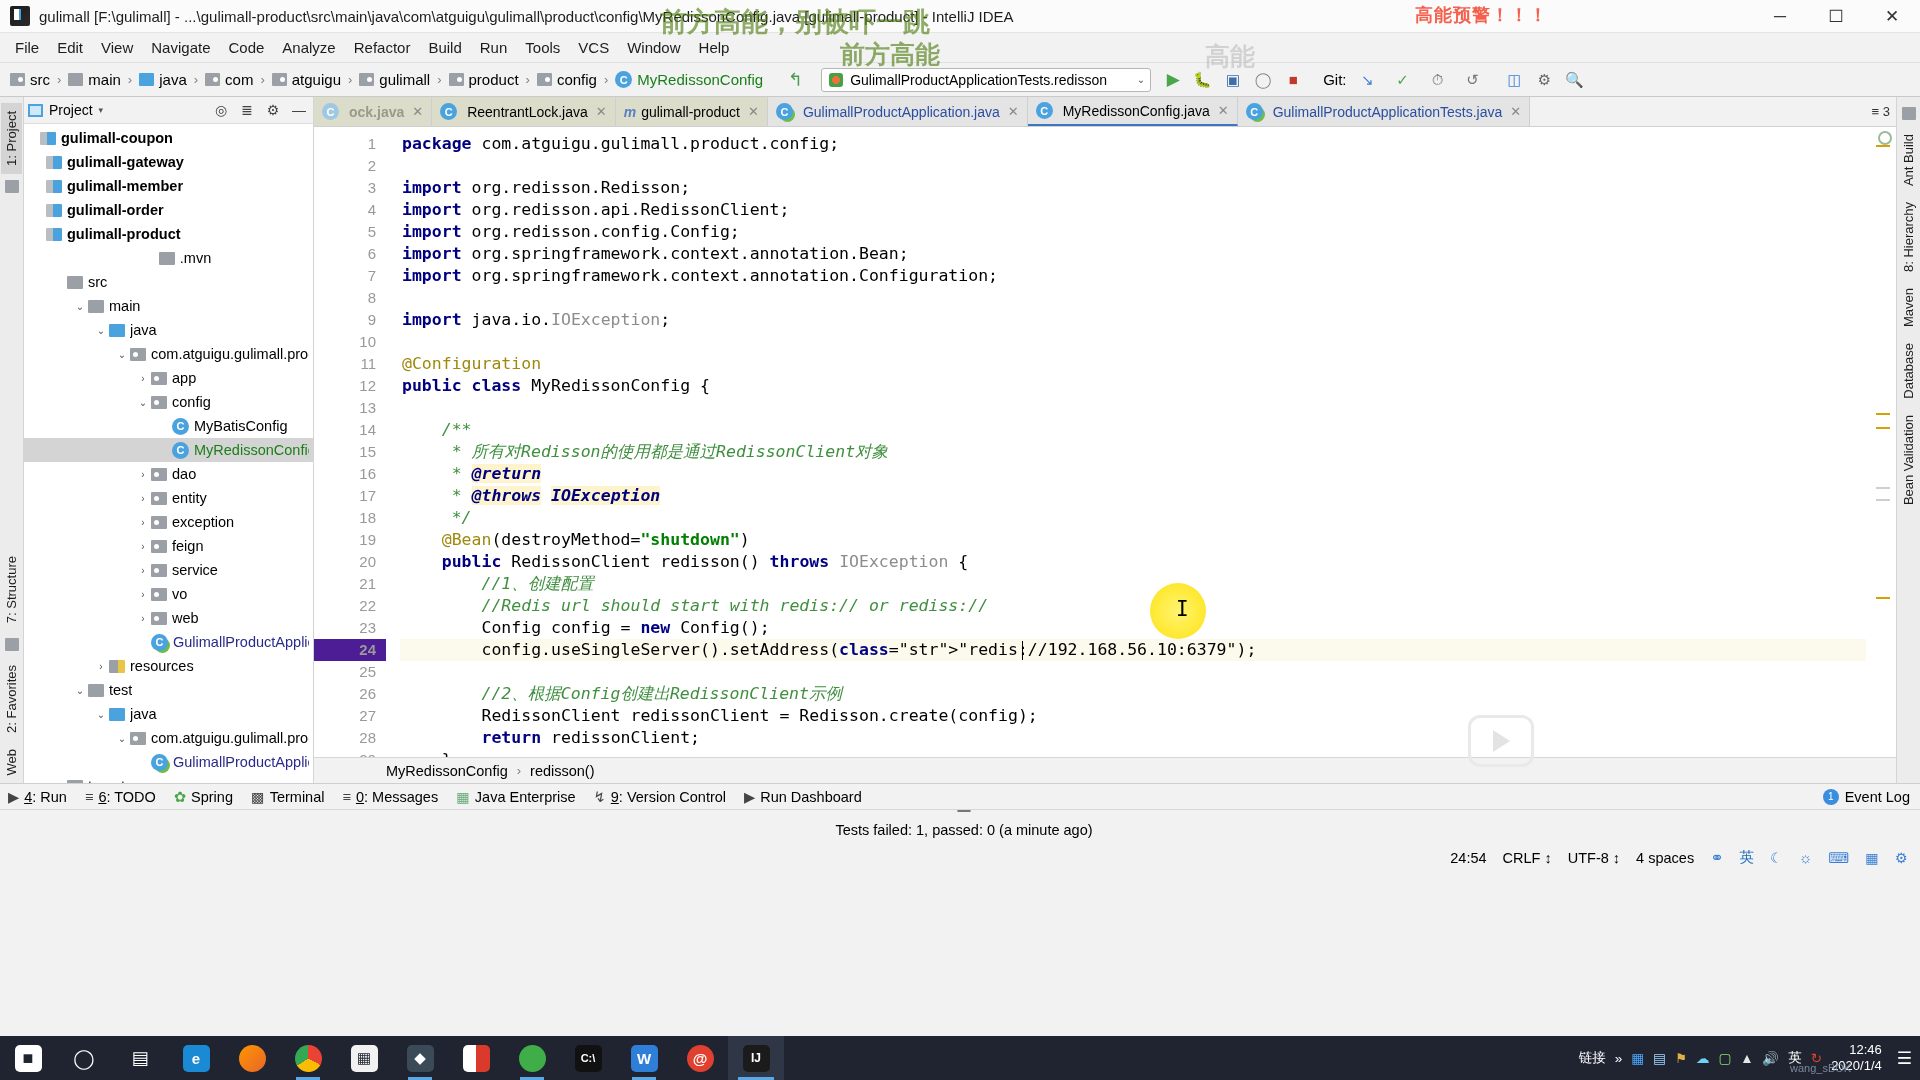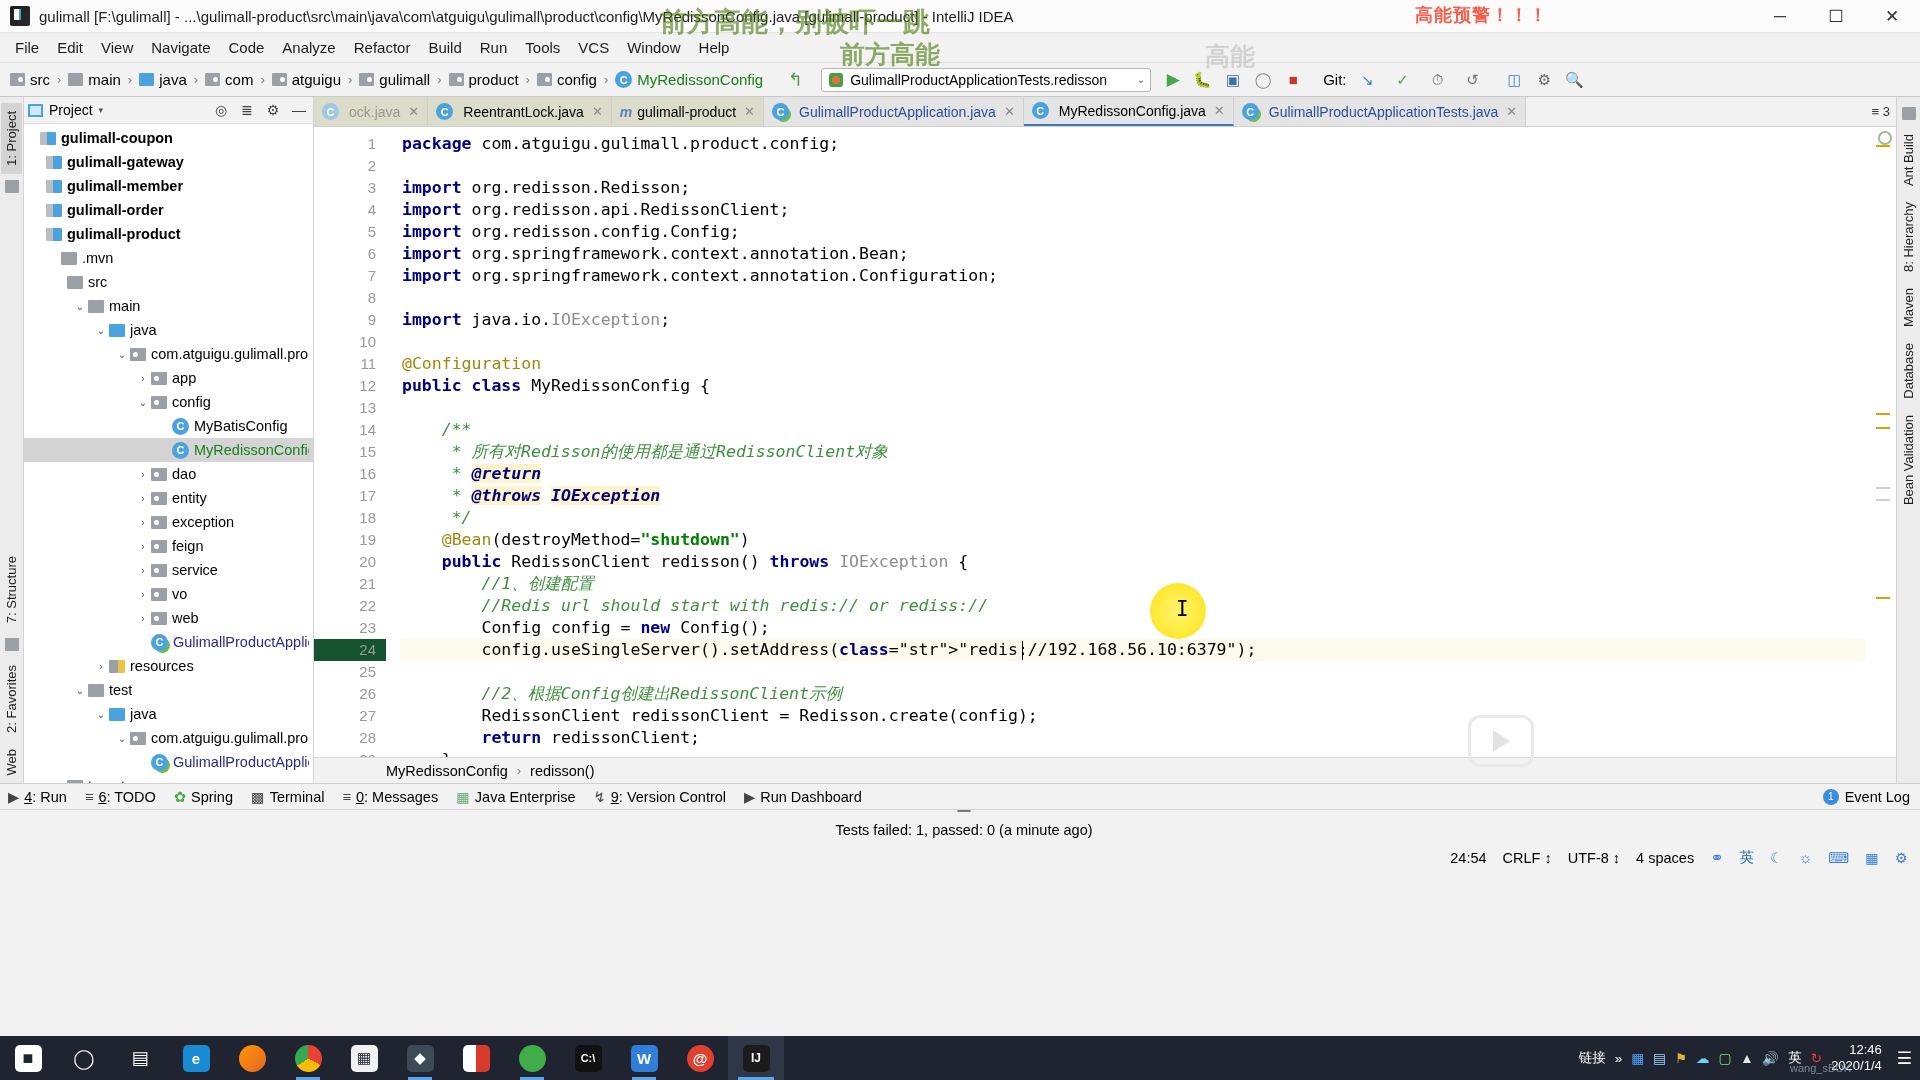--- a/index.html
+++ b/index.html
@@ -122,30 +122,30 @@
   #tabs { height: 30px; display: flex; background: #f2f2f2; border-bottom: 1px solid #d0d0d0;
           align-items: stretch; overflow: hidden; }
   .etab { display:flex; align-items:center; gap:5px; padding: 0 8px; font-size: 14px;
           border-right: 1px solid #cfcfcf; background: #dfdfd0; white-space: nowrap; }
   .etab.inactive { background: #dcdccb; }
   .etab.plain    { background: #e4e4e4; }
   .etab.current  { background: #e4e4e4; border-bottom: 2px solid #3b78c0; }
   .etab .x { color: #888; font-size: 13px; margin-left: 3px; }
   .etab .mico { color:#5b7fbf; font-style: italic; font-weight: bold; font-size:14px; }
   .etab .tlbl.blue { color: #2a4fa0; }
-  .etab .tlbl.fade { color: #9a9a8a; }
+  .etab .tlbl.fade { color: #9a9a8a; font-weight: bold; }
   #tabs .tabs-more { margin-left:auto; display:flex; align-items:center; padding:0 6px; font-size:13px; color:#333; background:#f2f2f2;}
 
   #codearea { flex: 1; display: flex; position: relative; overflow: hidden; }
   #gutter {
     width: 72px; background: #fff; color: #999; text-align: right; font-size: 15px;
     padding-top: 6px; flex: none; position: relative;
   }
   #gutter .ln { height: 22px; line-height: 22px; padding-right: 10px; position: relative; }
-  #gutter .ln.hl { background: #14532d; }
+  #gutter .ln.hl { background: #4c1d95; font-weight: bold; }
   .fold { position:absolute; right:-14px; top:5px; width:12px; height:12px; border:1px solid #9a9a9a;
           background:#fff; color:#666; font-size:9px; line-height:10px; text-align:center; border-radius:2px;}
   #foldstrip { width: 14px; background:#fff; flex:none; position: relative; }
   #code {
     flex: 1; font-family: "DejaVu Sans Mono","Liberation Mono",monospace; font-size: 16.5px;
     padding-top: 6px; position: relative; white-space: pre; overflow: hidden; min-width:0;
   }
   #code .cl { height: 22px; line-height: 22px; padding-left: 2px; }
   #code .cl.hl { background: #fcfaed; }
   .kw  { color: #000080; font-weight: bold; }
@@ -373,21 +373,21 @@
         <div class="row" style="padding-left: 6px;">
           <span class="arw"></span>
           <span class="ic mod"></span>
           <span class="lbl bold">gulimall-order</span>
         </div>
         <div class="row" style="padding-left: 6px;">
           <span class="arw"></span>
           <span class="ic mod"></span>
           <span class="lbl bold">gulimall-product</span>
         </div>
-        <div class="row" style="padding-left: 21px;">
+        <div class="row" style="padding-left: 21px; justify-content: center;">
           <span class="arw"></span>
           <span class="ic ficon grey" style="background: rgb(154, 160, 166);"></span>
           <span class="lbl">.mvn</span>
         </div>
         <div class="row" style="padding-left: 27px;">
           <span class="arw"></span>
           <span class="ic ficon grey" style="background: rgb(154, 160, 166);"></span>
           <span class="lbl">src</span>
         </div>
         <div class="row" style="padding-left: 48px;">

